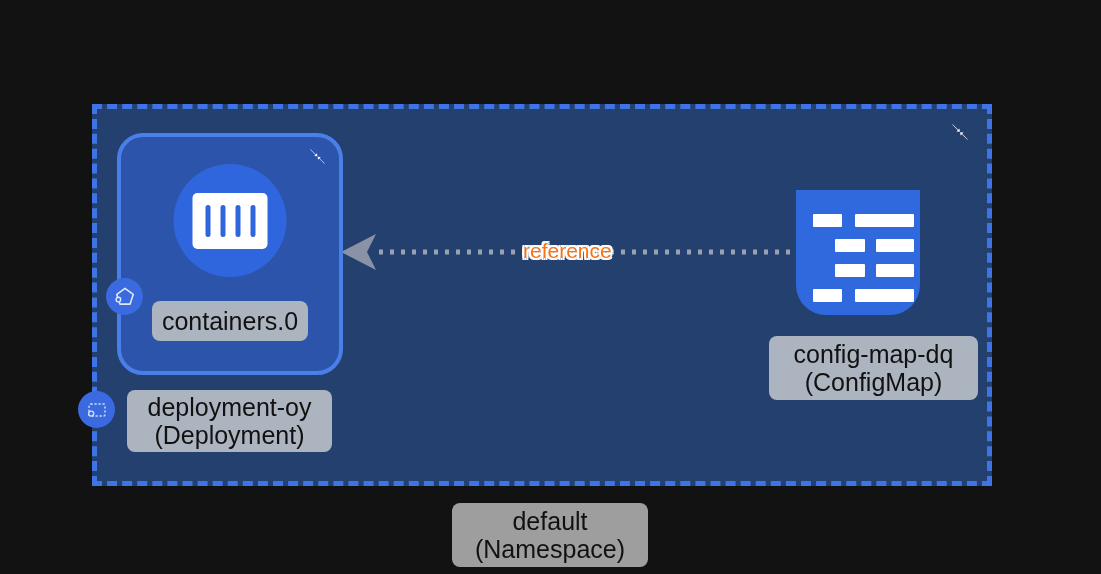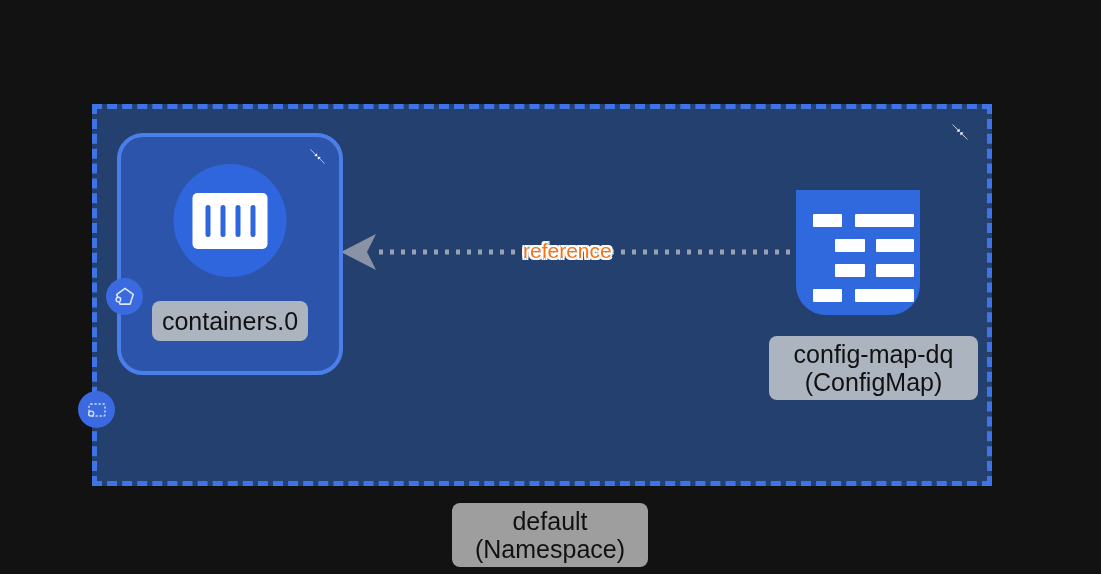--- a/index.html
+++ b/index.html
@@ -260,20 +260,22 @@
 
   <div class="chip chip-containers">containers.0</div>
 
   <div class="badge badge-deployment">
     <svg width="24" height="24" viewBox="0 0 24 24" xmlns="http://www.w3.org/2000/svg">
       <rect x="4" y="6" width="16" height="12" rx="1.5" fill="#3b6ae0" stroke="#cdddf8" stroke-width="1.5" stroke-dasharray="2.2 1.8"></rect>
       <circle cx="6.2" cy="15.6" r="2.5" fill="#3b6ae0" stroke="#cdddf8" stroke-width="1.4"></circle>
     </svg>
   </div>
 
+  <div class="chip chip-deployment">deployment-oy
+(Deployment)</div>
 
   <div class="configmap-icon">
     <div class="cm-row" style="left:17px;  top:24px; width:29px;"></div>
     <div class="cm-row" style="left:59px;  top:24px; width:59px;"></div>
     <div class="cm-row" style="left:39px;  top:49px; width:30px;"></div>
     <div class="cm-row" style="left:80px;  top:49px; width:38px;"></div>
     <div class="cm-row" style="left:39px;  top:74px; width:30px;"></div>
     <div class="cm-row" style="left:80px;  top:74px; width:38px;"></div>
     <div class="cm-row" style="left:17px;  top:99px; width:29px;"></div>
     <div class="cm-row" style="left:59px;  top:99px; width:59px;"></div>

